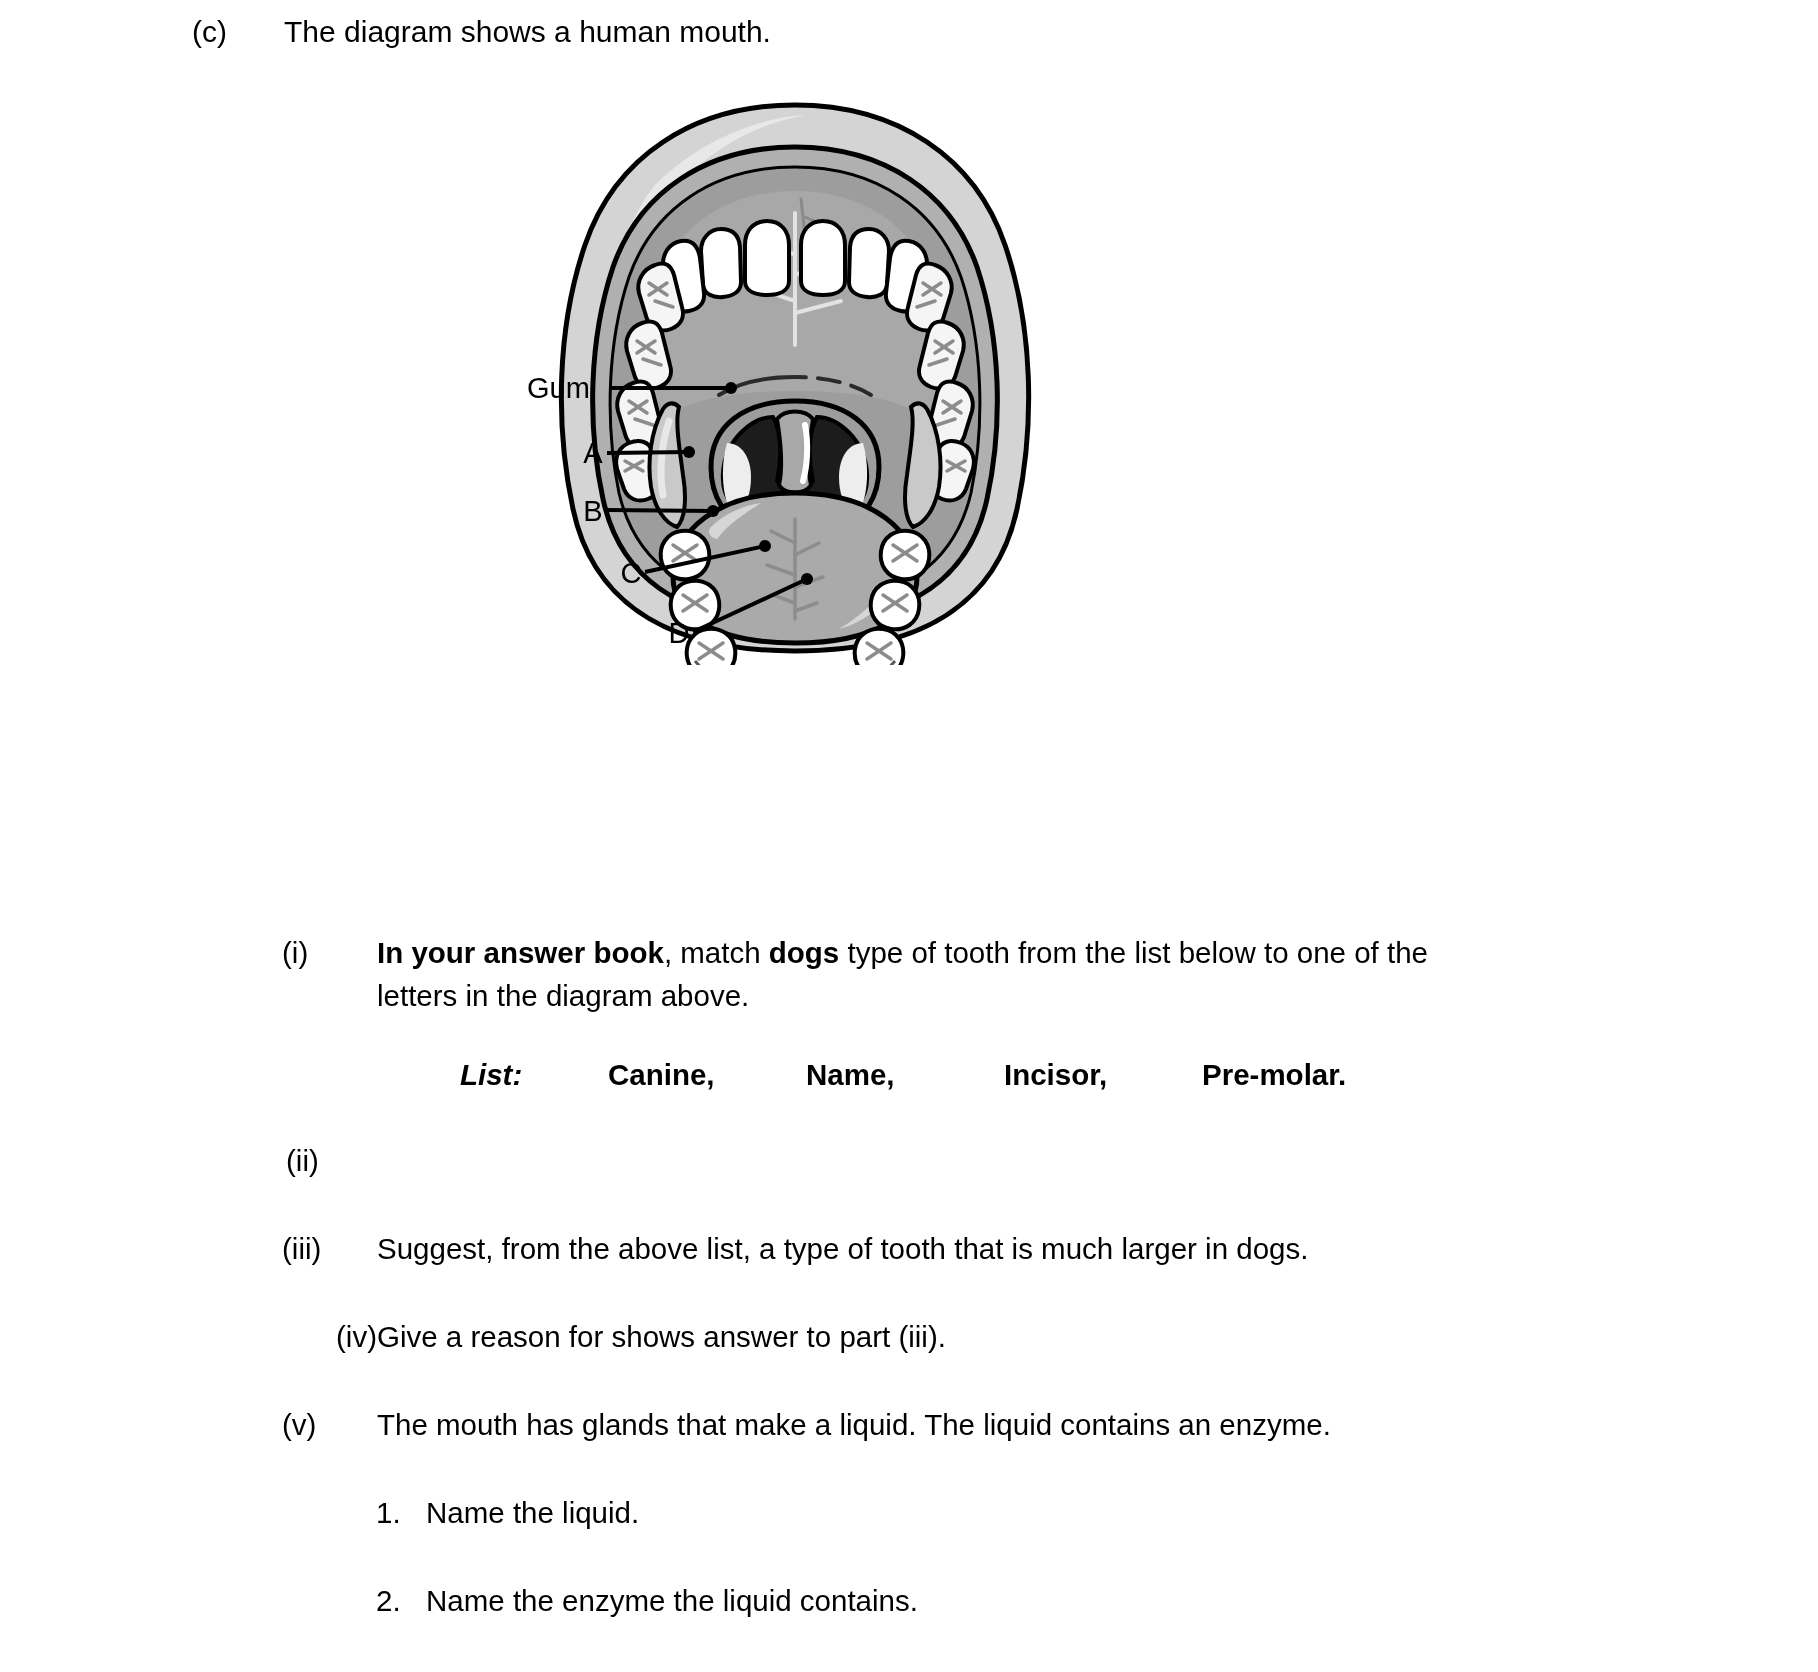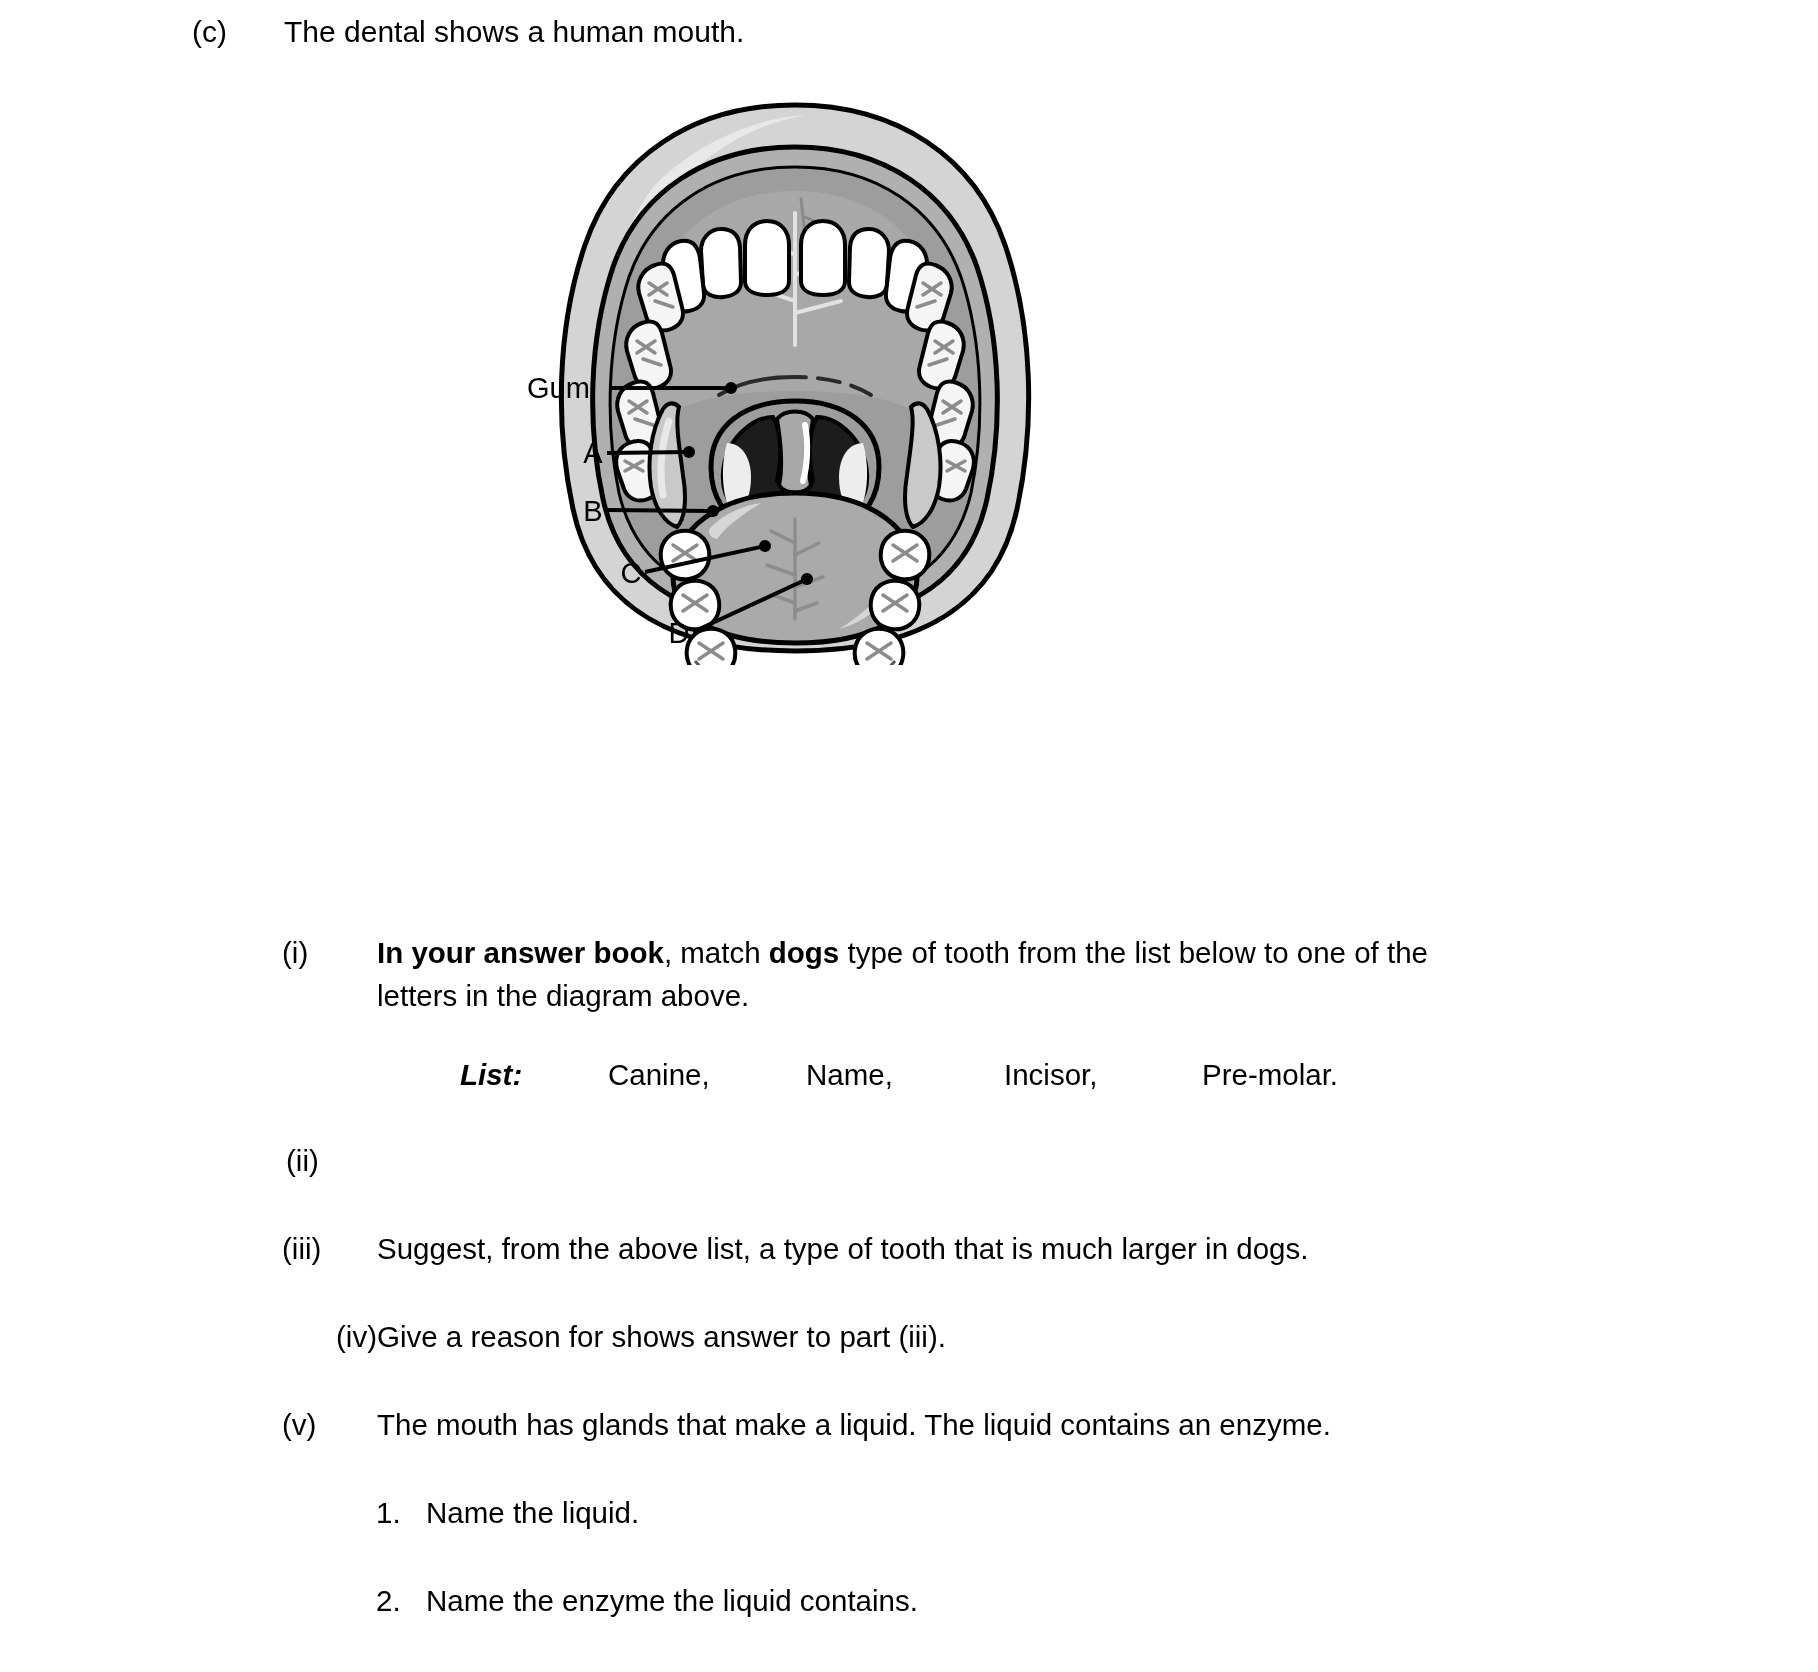--- a/index.html
+++ b/index.html
@@ -93,21 +93,21 @@
     line-height: 43px;
   }
   .list-label {
     font-weight: bold;
     font-style: italic;
     width: 148px;
     flex: 0 0 148px;
     margin-left: 48px;
   }
   .list-item {
-    font-weight: normal;
+    font-weight: bold;
     flex: 0 0 198px;
     width: 198px;
   }
   .list-item.last { flex: 0 0 auto; width: auto; }
 
   
   .sub-row {
     position: absolute;
     display: flex;
     align-items: flex-start;
@@ -121,21 +121,21 @@
   .sub-1 { left: 376px; top: 1491px; }
   .sub-2 { left: 376px; top: 1579px; }
 </style>
 </head>
 <body>
 
 <div class="page">
 
   <div class="head-row">
     <div class="head-marker">(c)</div>
-    <div class="head-text">The dental shows a human mouth.</div>
+    <div class="head-text">The diagram shows a human mouth.</div>
   </div>
 
   <div class="diagram-wrap">
     <svg width="580" height="570" viewBox="0 0 580 570" xmlns="http://www.w3.org/2000/svg">
 
       <path d="M290 10 C 392 10 470 62 500 150 C 528 232 530 330 512 414 C 494 498 430 556 290 556
            C 150 556 86 498 68 414 C 50 330 52 232 80 150 C 110 62 188 10 290 10 Z" fill="#d4d4d4" stroke="#000000" stroke-width="5"></path>
 
       <path d="M150 90 C 200 40 262 22 300 20 C 248 30 196 58 164 104 C 130 152 112 210 108 260
            C 100 206 114 134 150 90 Z" fill="#e8e8e8" stroke="none"></path>

